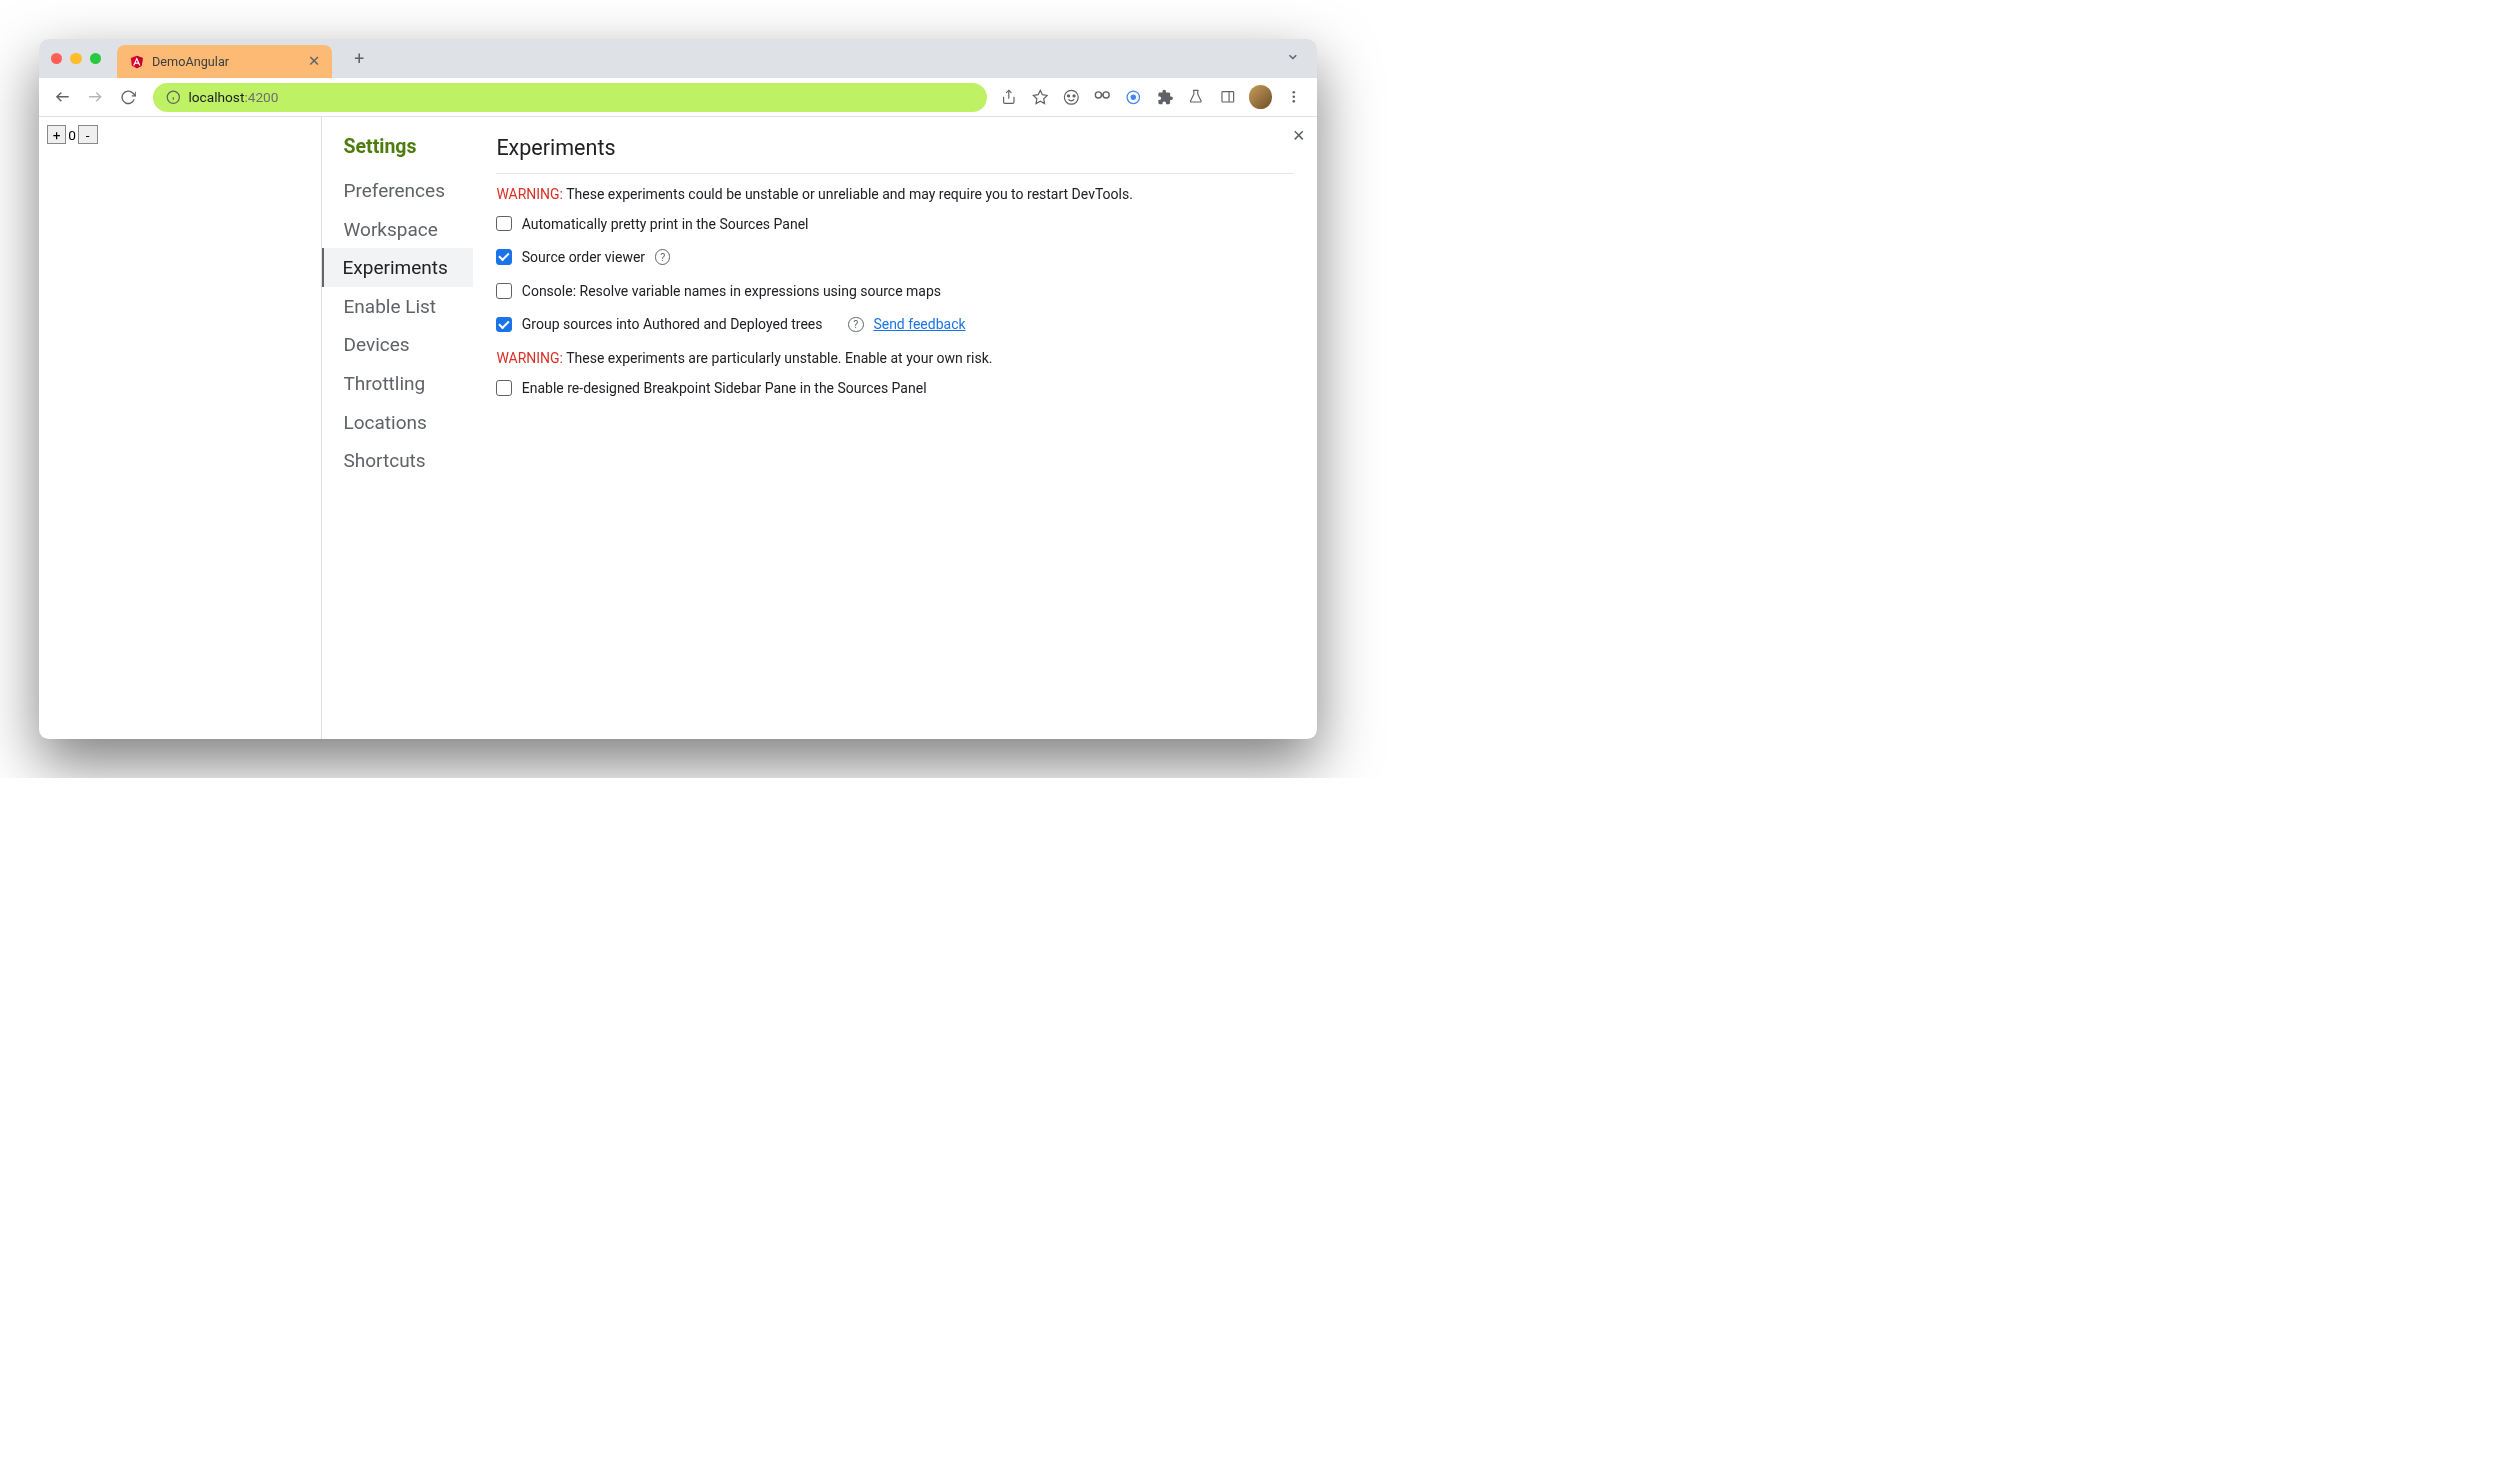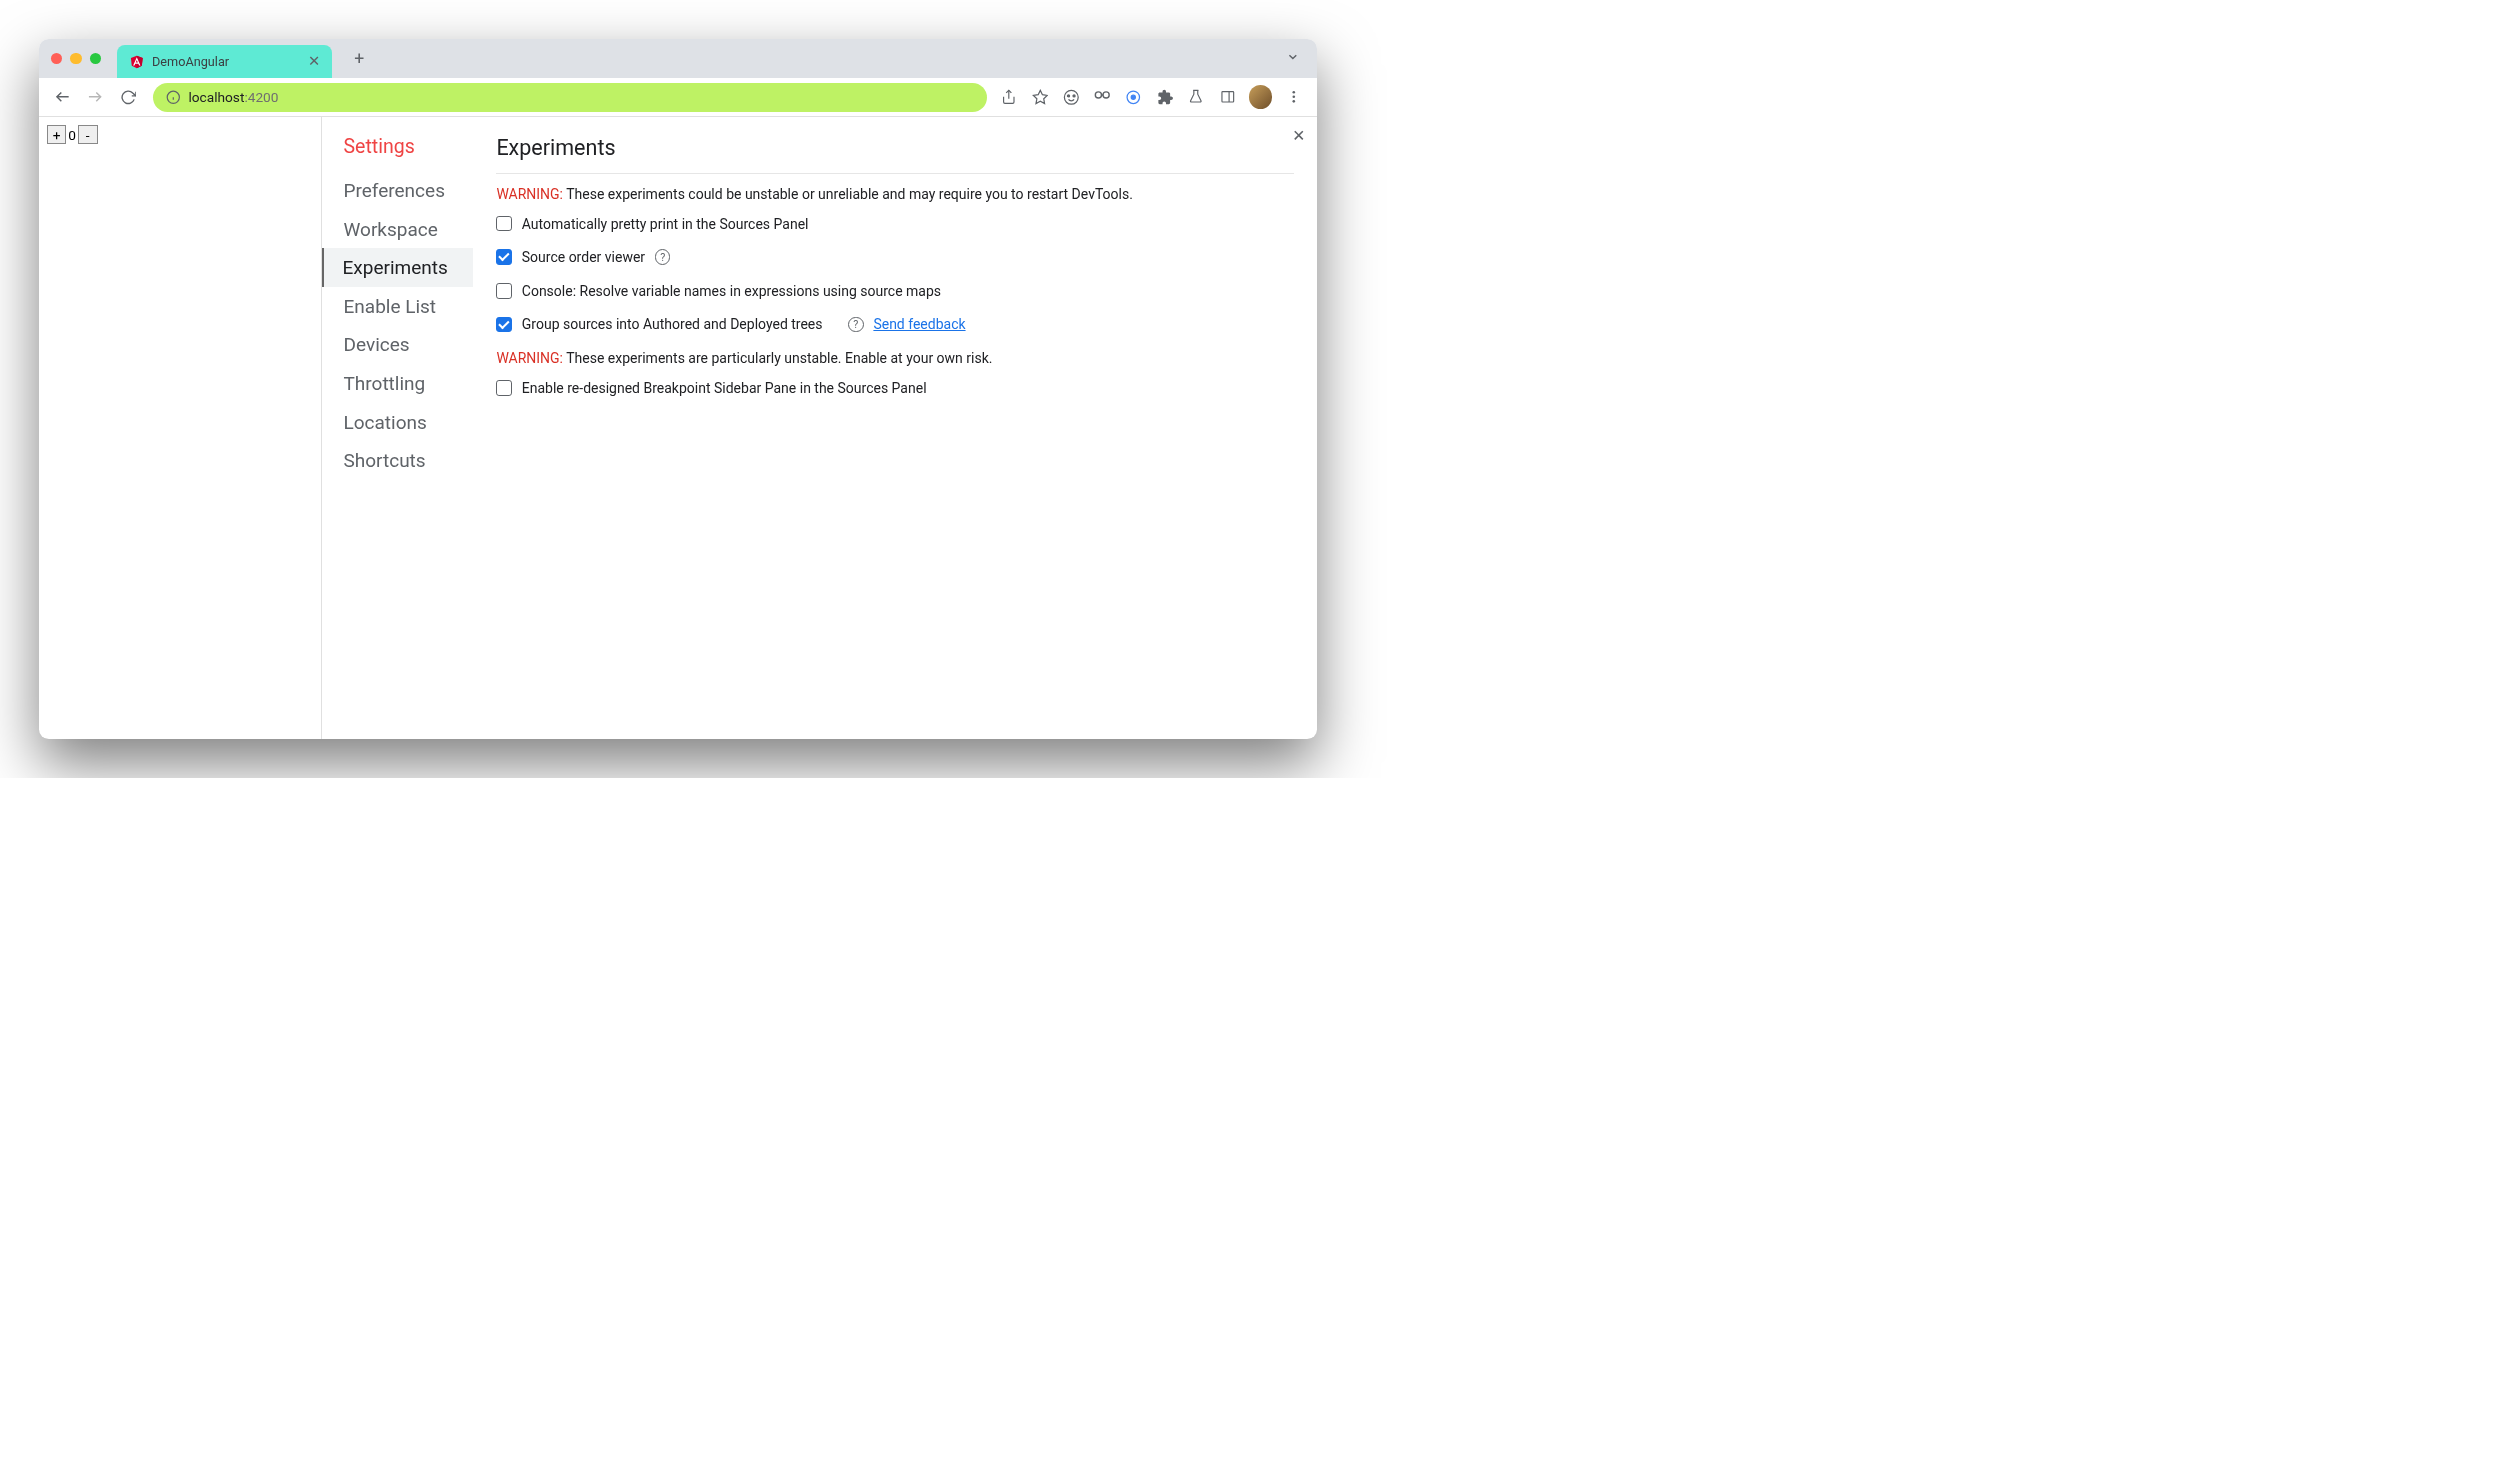--- a/index.html
+++ b/index.html
@@ -25,21 +25,21 @@
       align-items: center;
       padding: 0 11.7px;
       gap: 7.8px;
     }
     .traffic { display: flex; gap: 7.8px; margin-right: 7.8px; }
     .tl { width: 11.7px; height: 11.7px; border-radius: 50%; }
     .tl.red { background: #ff5f57; }
     .tl.yellow { background: #febc2e; }
     .tl.green { background: #28c840; }
     .tab {
-      background: #5eead4;
+      background: #fdba74;
       border-radius: 7.8px 7.8px 0 0;
       height: 33px;
       padding: 0 11.7px;
       display: flex;
       align-items: center;
       gap: 7.8px;
       min-width: 215px;
       position: relative;
       top: 2.9px;
     }
@@ -132,23 +132,23 @@
       color: #5f6368;
       font-size: 15.6px;
       cursor: pointer;
     }
     .settings-sidebar {
       width: 151px;
       padding: 17.6px 0 0 21.5px;
     }
     .settings-title {
       font-size: 19.5px;
-      color: #ef4444;
+      color: #4d7c0f;
       margin-bottom: 13.7px;
-      font-weight: 400;
+      font-weight: 700;
     }
     .settings-nav { list-style: none; }
     .settings-nav li {
       font-size: 19px;
       color: #5f6368;
       padding: 7.8px 0 7.8px 0;
       cursor: pointer;
     }
     .settings-nav li.active {
       background: #f1f3f4;

